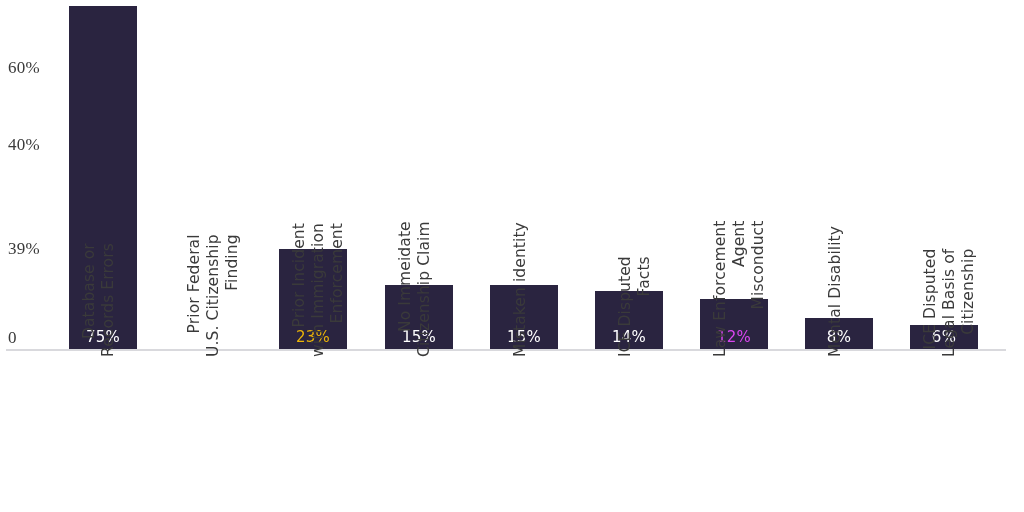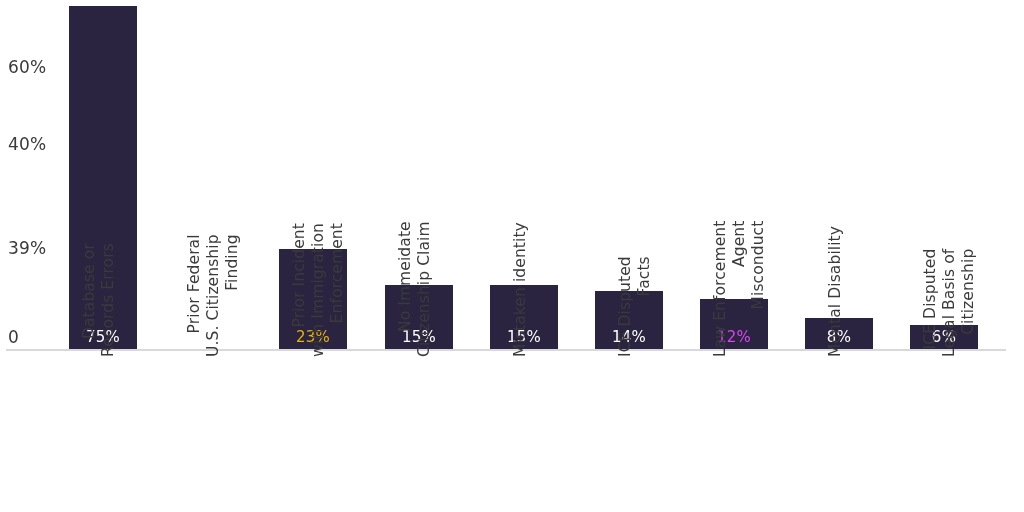--- a/index.html
+++ b/index.html
@@ -24,20 +24,21 @@
   
 
   .y-tick-label {
     position: absolute;
     left: 8px;
     font-size: 17px;
     line-height: 17px;
     color: #3a3a3a;
     white-space: nowrap;
     letter-spacing: 0.2px;
+    font-family: Liberation Serif, serif;
   }
 
   #baseline {
     position: absolute;
     left: 6px;
     top: 349px;
     width: 1000px;
     height: 2px;
     background: #d9d9dd;
   }

